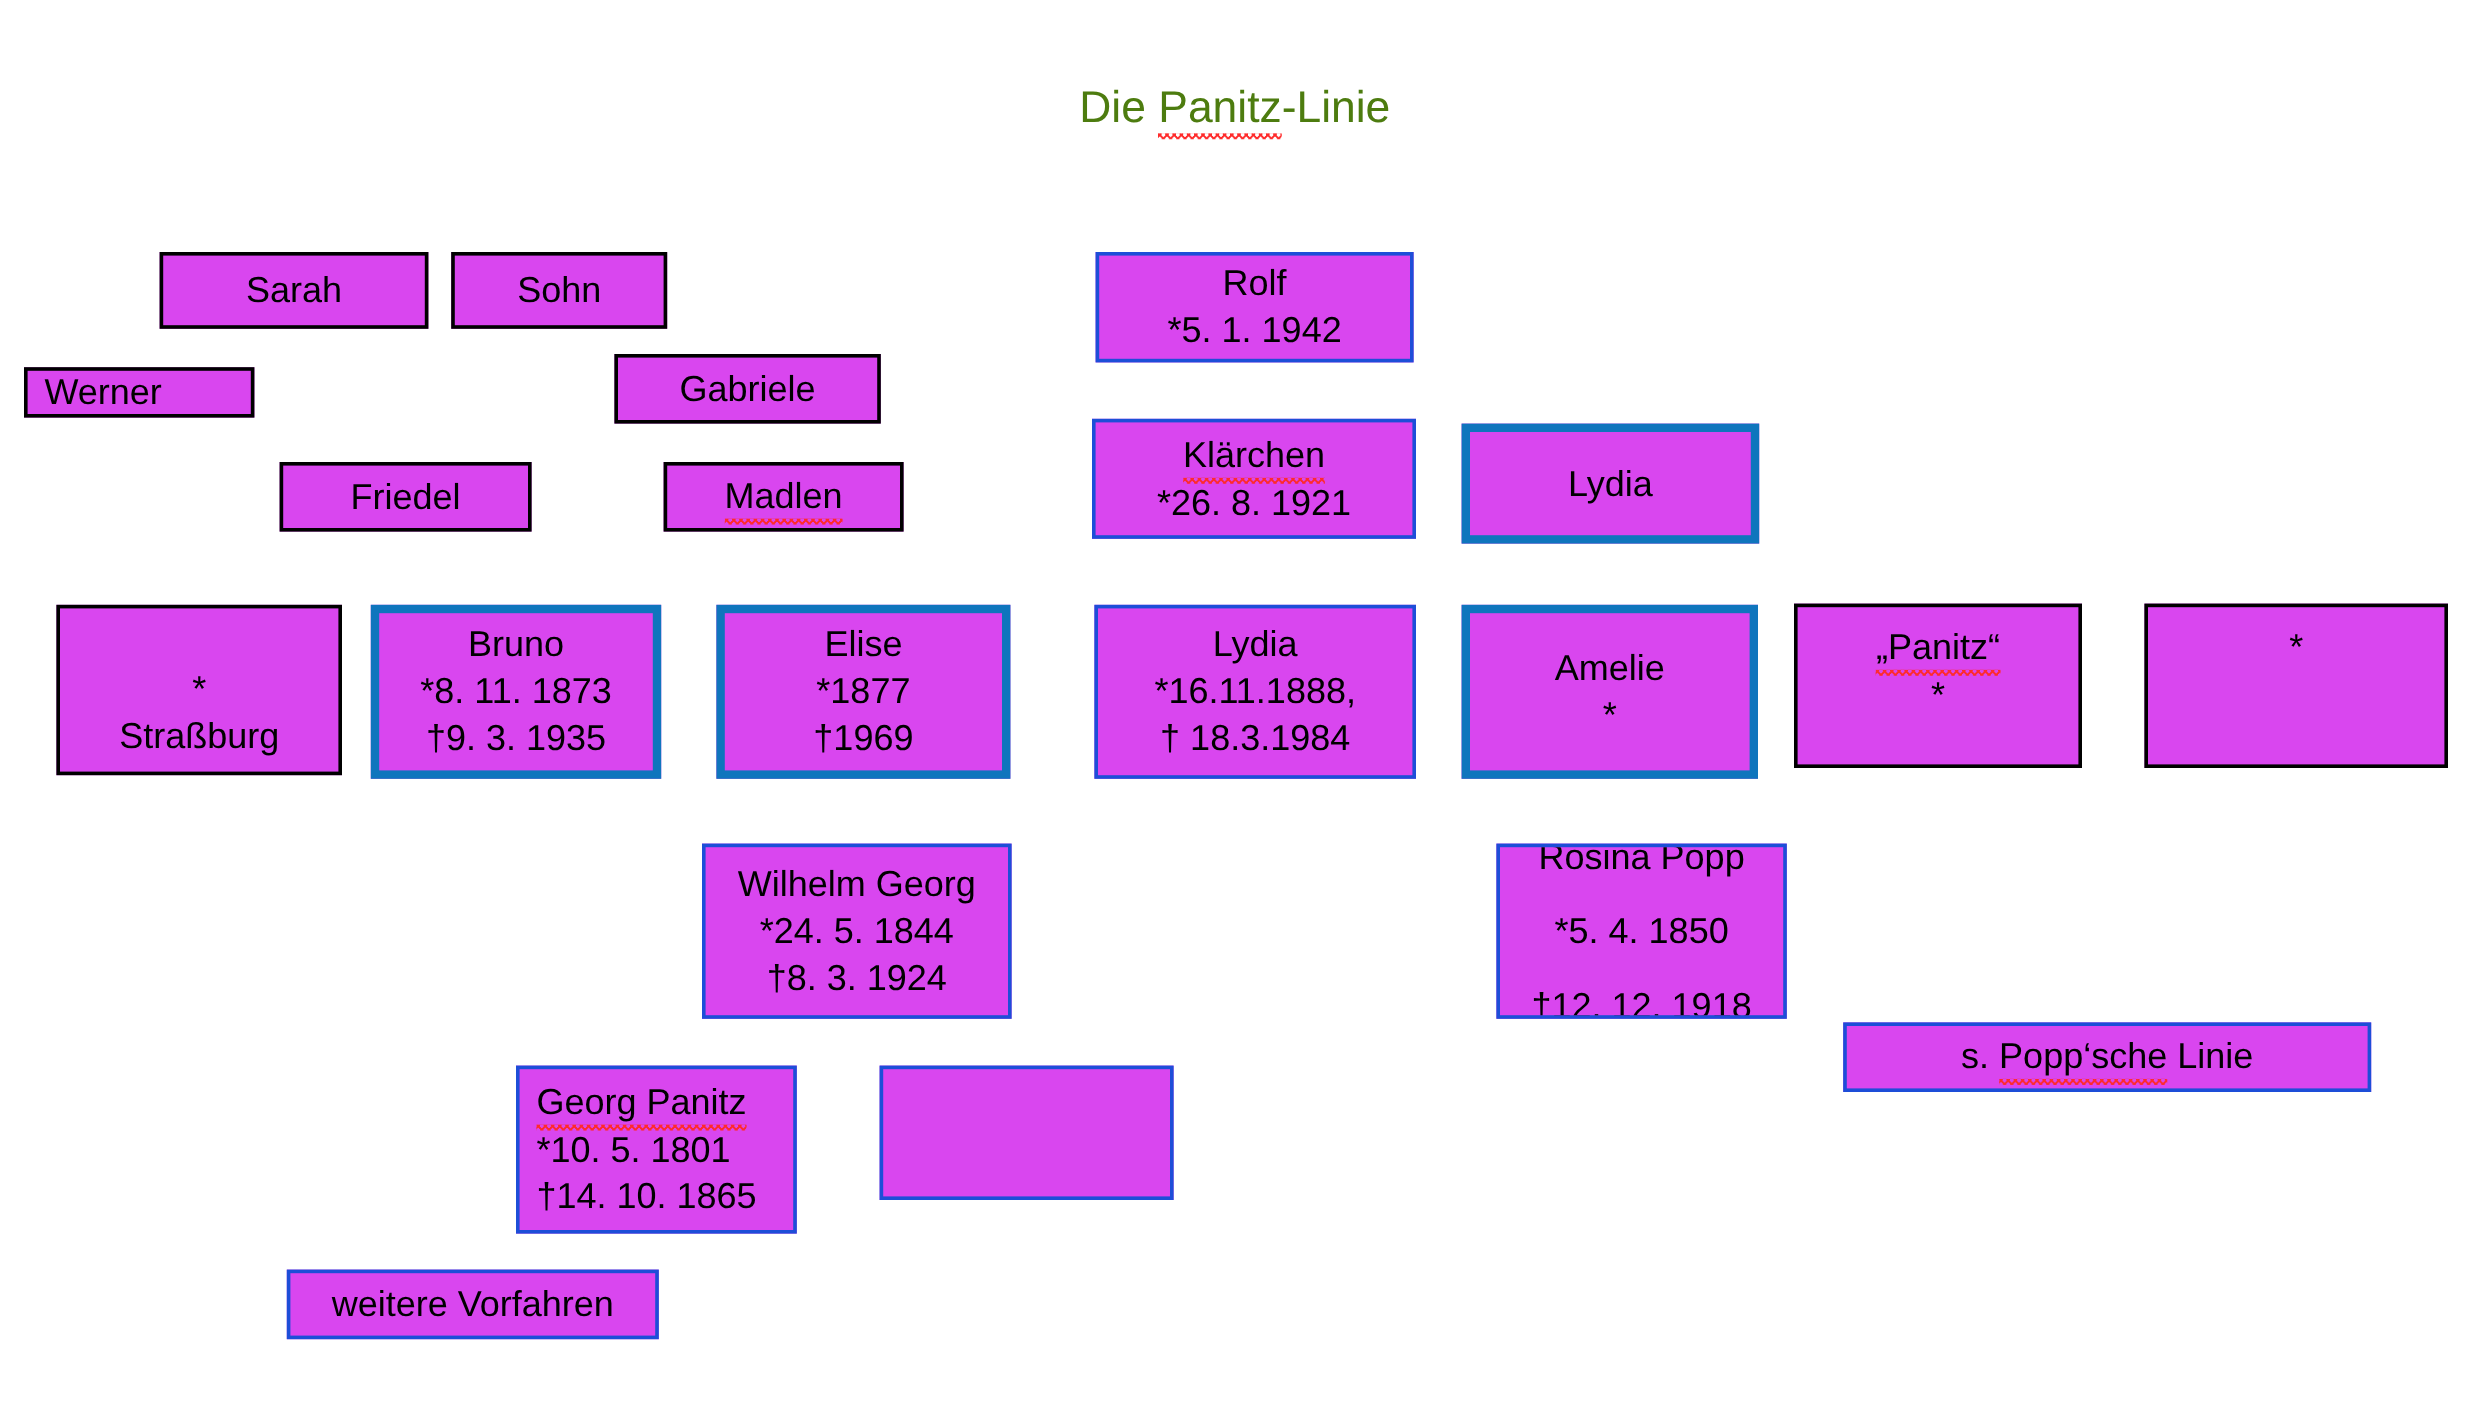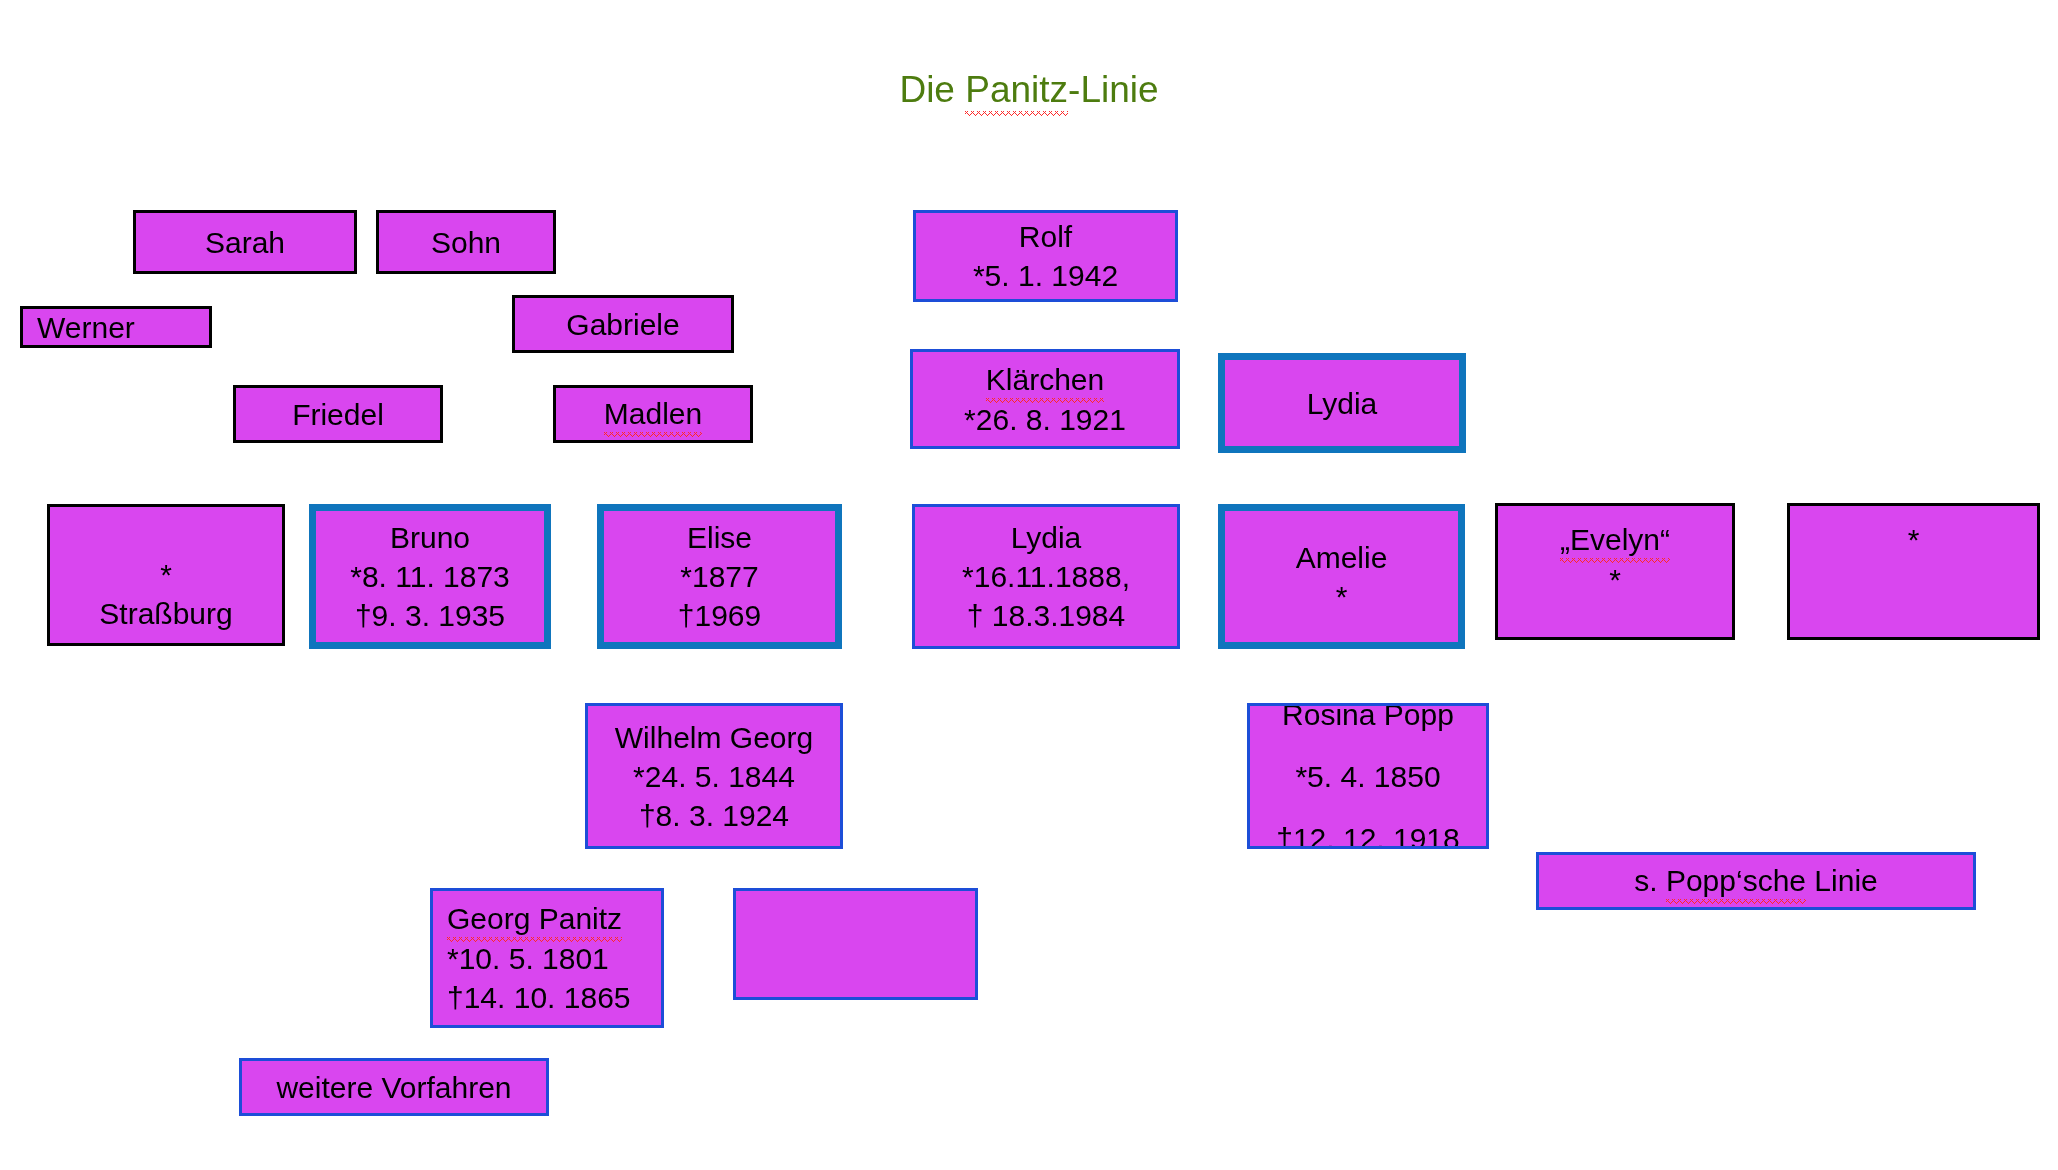--- a/index.html
+++ b/index.html
@@ -136,21 +136,21 @@
     <div class="node red" style="left: 912px; top: 504px; width: 268px; height: 145px;">
       <span class="ln">Lydia</span>
       <span class="ln">*16.11.1888,</span>
       <span class="ln">† 18.3.1984</span>
     </div>
     <div class="node blue" style="left: 1218px; top: 504px; width: 247px; height: 145px;">
       <span class="ln">Amelie</span>
       <span class="ln">*</span>
     </div>
     <div class="node black" style="left: 1495px; top: 503px; width: 240px; height: 137px; justify-content: flex-start; padding-top: 14px;">
-      <span class="ln"><span class="sq">„Evelyn“</span></span>
+      <span class="ln"><span class="sq">„Panitz“</span></span>
       <span class="ln">*</span>
     </div>
     <div class="node black" style="left: 1787px; top: 503px; width: 253px; height: 137px; justify-content: flex-start; padding-top: 14px;">
       <span class="ln">*</span>
     </div>
     <div class="node red" style="left: 585px; top: 703px; width: 258px; height: 146px;">
       <span class="ln">Wilhelm Georg</span>
       <span class="ln">*24. 5. 1844</span>
       <span class="ln">†8. 3. 1924</span>
     </div>

